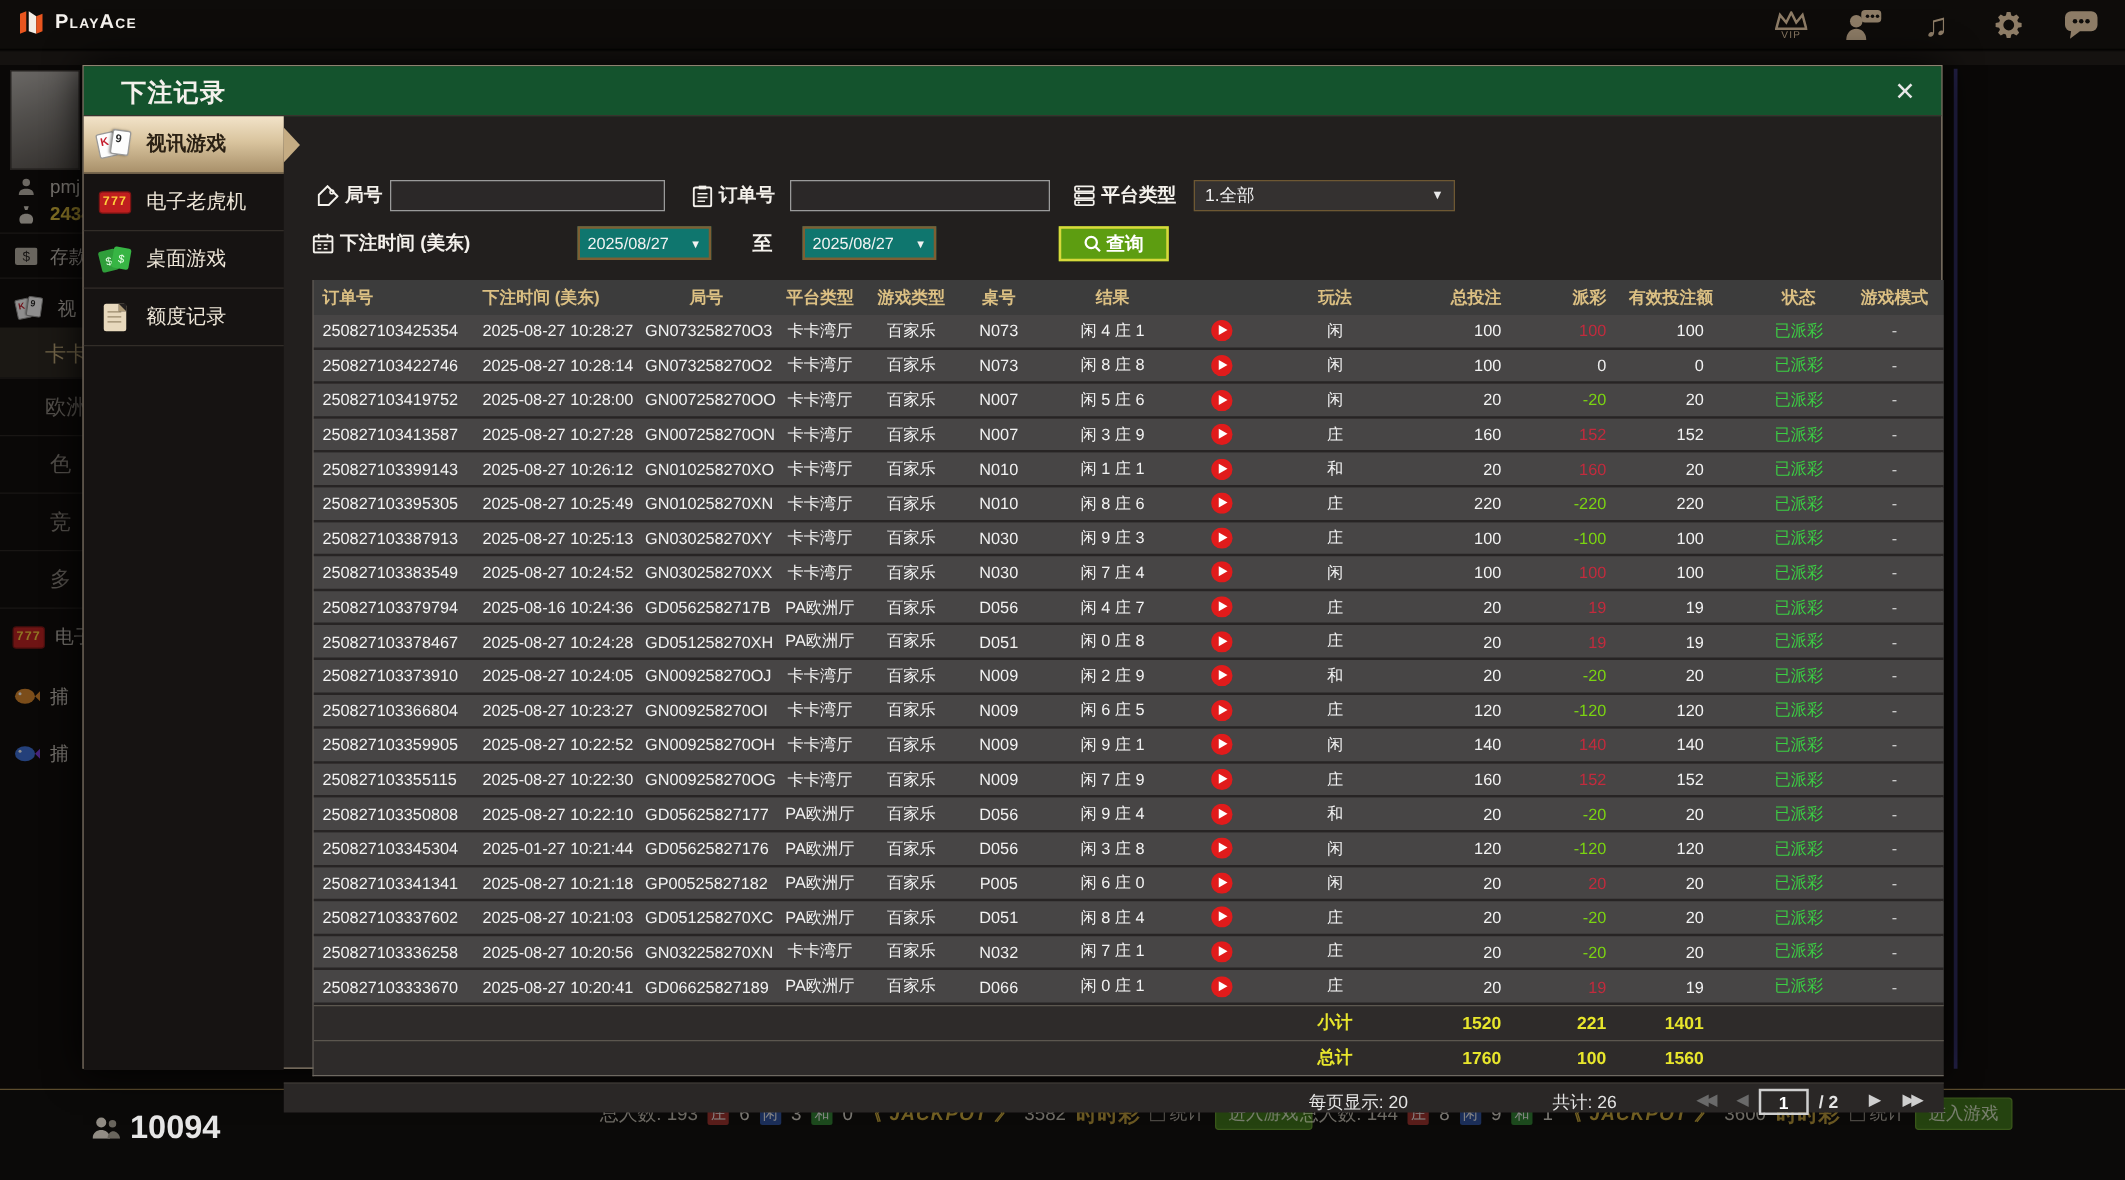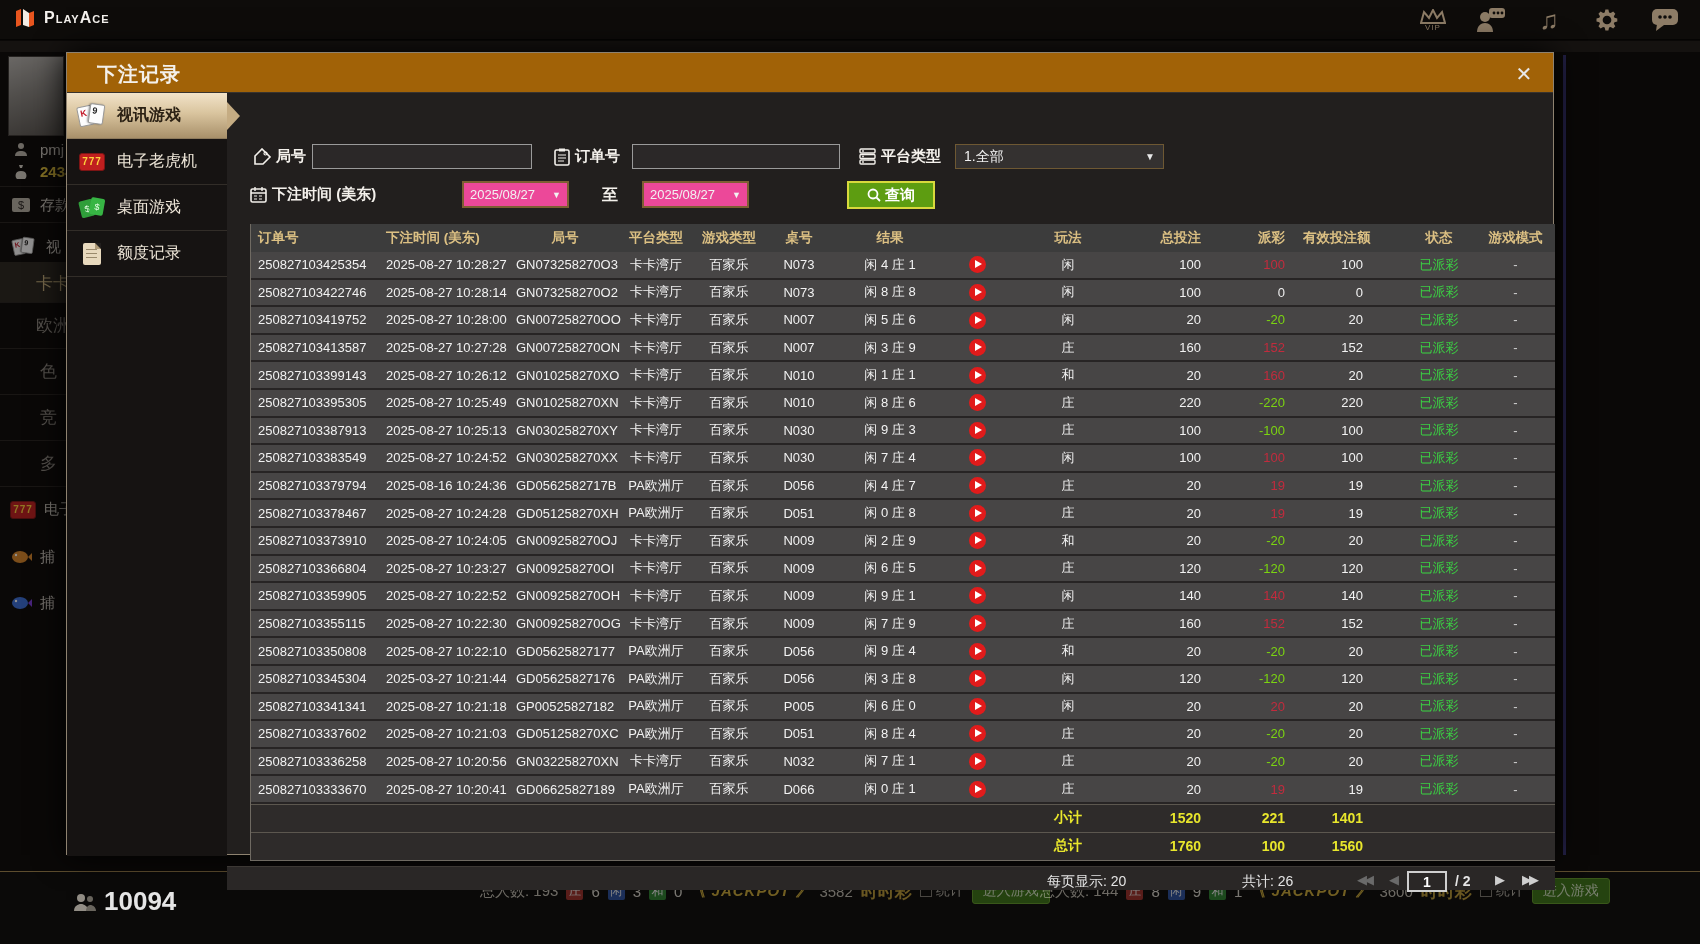--- a/index.html
+++ b/index.html
@@ -40,37 +40,37 @@
   .badge-n { color:#e8e4da; font-size:15px; }
   .jackpot { color:#d8b43c; font-size:15px; font-style:italic; font-weight:bold; letter-spacing:1px; }
   .bb-game { color:#c9a53c; font-size:17px; font-weight:bold; }
   .bb-stat { color:#bdb8ae; font-size:14px; display:flex; align-items:center; gap:4px; }
   .bb-stat .sq { width:12px; height:12px; border:1px solid #8a857c; }
   .enter-btn { background:#3f7d17; color:#e4f2d2; font-size:14px; padding:3px 10px; border-radius:3px; border:1px solid #68a32c; }
   .rightstrip { position:absolute; left:1563px; top:55px; width:3px; height:800px; background:#232046; }
 
   
   .modal { position:absolute; left:66px; top:52px; width:1488px; height:803px; background:#221f1e; border:1px solid #8e8270; box-shadow:0 0 30px #000; }
-  .m-title { position:absolute; left:0; top:0; width:100%; height:40px; background:#a16207; border-bottom:1px solid #38332e; }
+  .m-title { position:absolute; left:0; top:0; width:100%; height:40px; background:#14532d; border-bottom:1px solid #38332e; }
   .m-title-text { position:absolute; left:30px; top:8px; color:#f4f1ec; font-size:20px; font-weight:bold; letter-spacing:1px; }
   .m-close { position:absolute; right:16px; top:8px; width:26px; height:26px; color:#e8e8e8; font-size:20px; line-height:26px; text-align:center; cursor:pointer; }
 
   
   .m-side { position:absolute; left:0; top:40px; width:160px; height:763px; background:#161312; }
   .ms-item { position:relative; width:160px; height:46px; display:flex; align-items:center; gap:10px; padding-left:10px; border-bottom:1px solid #322d28; cursor:pointer; color:#eee6d8; font-size:16px; }
   .ms-item.active { background:linear-gradient(180deg,#f2e3c9 0%,#d9c49e 45%,#a8906a 100%); color:#2b2114; font-weight:bold; border-bottom:1px solid #8d7a5c; }
   .ms-item.active::after { content:""; position:absolute; right:-13px; top:9px; border-left:13px solid #c5ac83; border-top:14px solid transparent; border-bottom:14px solid transparent; }
   .ms-ic { width:30px; height:28px; display:flex; align-items:center; justify-content:center; flex:none; }
 
   
   .f-label { position:absolute; display:flex; align-items:center; gap:5px; color:#f4f1ec; font-size:15px; font-weight:bold; white-space:nowrap; }
   .f-input { position:absolute; height:25px; background:#2b2828; border:1px solid #9a9a9a; color:#eee; font-size:13px; padding:0 6px; outline:none; }
   .f-select { position:absolute; height:25px; background:#343130; border:1px solid #6e5833; color:#f2f2f2; font-size:14px; display:flex; align-items:center; padding:0 8px; cursor:pointer; }
   .f-select .caret { margin-left:auto; font-size:10px; color:#e8e8e8; }
-  .f-date { position:absolute; width:107px; height:27px; background:#ec4899; border:2px solid #7d5f33; color:#f2f2f2; font-size:13px; display:flex; align-items:center; justify-content:center; gap:17px; cursor:pointer; }
+  .f-date { position:absolute; width:107px; height:27px; background:#0f766e; border:2px solid #7d5f33; color:#f2f2f2; font-size:13px; display:flex; align-items:center; justify-content:center; gap:17px; cursor:pointer; }
   .f-date .caret { font-size:9px; }
   .search-btn { position:absolute; width:88px; height:28px; background:#5d9d11; border:2px solid #d8d93c; color:#fff; font-size:15px; font-weight:bold; display:flex; align-items:center; justify-content:center; gap:4px; cursor:pointer; }
 
   
   .btable { position:absolute; left:23px; top:131px; width:1305px; border-left:1px solid #6f6a62; border-bottom:1px solid #6f6a62; }
   .trow { display:grid; grid-template-columns:128px 130px 112px 70px 76px 64px 118px 56px 126px 98px 74px 100px 72px 81px; align-items:center; }
   .thead { height:28px; background:#3c3c3c; }
   .thead .cell { color:#dcc083; font-size:13.5px; font-weight:bold; }
   .tbody-row { height:27.6px; background:#474545; border-bottom:2px solid #272424; color:#f2f2f2; font-size:13px; }
   .cell { overflow:hidden; white-space:nowrap; }
@@ -667,21 +667,21 @@
       <div class="cell ac">和</div>
       <div class="cell ar-1">20</div>
       <div class="cell ar-2 loss">-20</div>
       <div class="cell ar-3">20</div>
       <div class="cell ac st-green">已派彩</div>
       <div class="cell ac mode-dim">-</div>
     </div>
 
     <div class="trow tbody-row">
       <div class="cell al">250827103345304</div>
-      <div class="cell al">2025-03-27 10:21:44</div>
+      <div class="cell al">2025-01-27 10:21:44</div>
       <div class="cell al">GD05625827176</div>
       <div class="cell ac">PA欧洲厅</div>
       <div class="cell ac">百家乐</div>
       <div class="cell ac">D056</div>
       <div class="cell ac">闲 3 庄 8</div>
       <div class="cell ac"><span class="playbtn"></span></div>
       <div class="cell ac">闲</div>
       <div class="cell ar-1">120</div>
       <div class="cell ar-2 loss">-120</div>
       <div class="cell ar-3">120</div>

